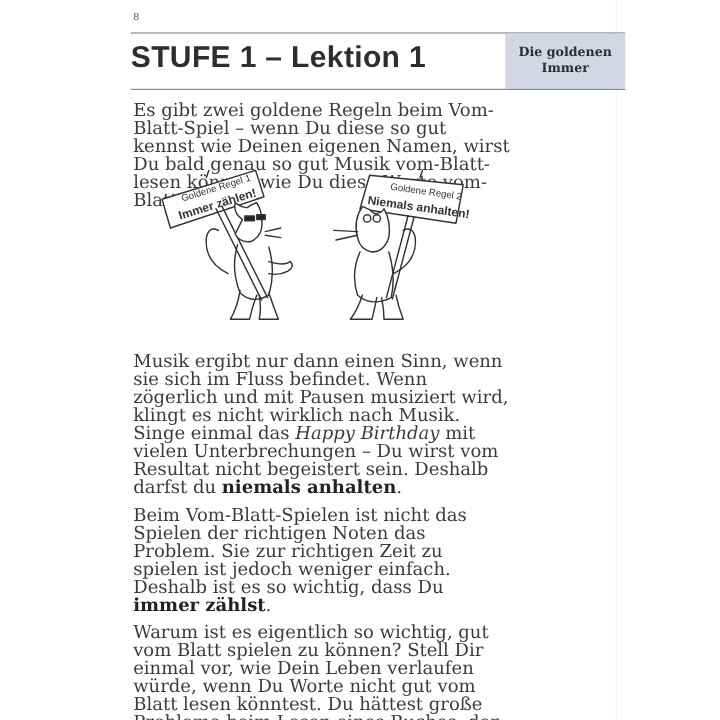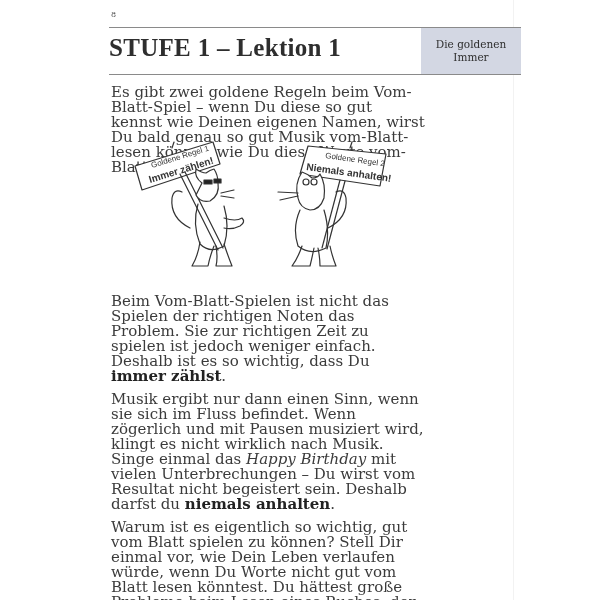--- a/index.html
+++ b/index.html
@@ -11,27 +11,27 @@
     position:absolute; left:111px; top:10px; font-size:8px; color:#555;
   }
   .rule {
     position:absolute; left:109px; width:412px; height:1px; background:#8a8a8a;
   }
   .rule.top { top:27px; }
   .rule.bottom { top:74px; }
   .title {
     position:absolute; left:109px; top:34px; font-size:25px; font-weight:bold;
     color:#2e2e2e; letter-spacing:0.3px; white-space:nowrap;
-    font-family: Liberation Serif, serif;
+    font-family: Liberation Sans, sans-serif;
     text-align: right;
   }
   .side-box {
     position:absolute; left:421px; top:28px; width:100px; height:46px;
     background:#d3d7e3; display:flex; align-items:center; justify-content:center;
-    text-align:center; font-size:10.5px; font-weight:normal; color:#2e2e2e; line-height:13px;
+    text-align:center; font-size:10.5px; font-weight:bold; color:#2e2e2e; line-height:13px;
   }
   .side-box span { display:block; }
   .body-text {
     position:absolute; left:111px; width:315px; font-size:15px; line-height:15px;
     color:#3b3b3b; font-family: "DejaVu Serif", serif;
   }
   .body-text p { margin:0 0 8px 0; }
   .body-text b { color:#222; }
   .illus {
     position:absolute; left:130px; top:138px; width:320px; height:150px;
@@ -104,17 +104,17 @@
   </g>
   <g font-family="Liberation Sans, sans-serif" fill="#333">
     <text x="22" y="30" font-size="8" transform="rotate(-17 22 30)">Goldene Regel 1</text>
     <text x="20" y="45" font-size="10" font-weight="bold" transform="rotate(-17 20 45)">Immer zählen!</text>
     <text x="195" y="20" font-size="8" transform="rotate(8 195 20)">Goldene Regel 2</text>
     <text x="176" y="32" font-size="10" font-weight="bold" transform="rotate(8 176 32)">Niemals anhalten!</text>
   </g>
 </svg>
 
 <div class="body-text" style="top:294px;">
+  <p><span>Musik ergibt nur dann einen Sinn, wenn sie sich im Fluss befindet. Wenn zögerlich und mit Pausen musiziert wird, klingt es nicht wirklich nach Musik. Singe einmal das </span><i>Happy Birthday</i><span> mit vielen Unterbrechungen – Du wirst vom Resultat nicht begeistert sein. Deshalb darfst du </span><b>niemals anhalten</b><span>.</span></p>
   <p><span>Beim Vom-Blatt-Spielen ist nicht das Spielen der richtigen Noten das Problem. Sie zur richtigen Zeit zu spielen ist jedoch weniger einfach. Deshalb ist es so wichtig, dass Du </span><b>immer zählst</b><span>.</span></p>
-  <p><span>Musik ergibt nur dann einen Sinn, wenn sie sich im Fluss befindet. Wenn zögerlich und mit Pausen musiziert wird, klingt es nicht wirklich nach Musik. Singe einmal das </span><i>Happy Birthday</i><span> mit vielen Unterbrechungen – Du wirst vom Resultat nicht begeistert sein. Deshalb darfst du </span><b>niemals anhalten</b><span>.</span></p>
   <p>Warum ist es eigentlich so wichtig, gut vom Blatt spielen zu können? Stell Dir einmal vor, wie Dein Leben verlaufen würde, wenn Du Worte nicht gut vom Blatt lesen könntest. Du hättest große Probleme beim Lesen eines Buches, der Rückseite einer Müslipackung oder der Gebrauchsanleitung zu deinem Lieblingscomputerspiel. Weil Du Worte flüssig lesen kannst, kannst Du alles lesen, was Du willst.</p>
 
 </div>
 
 </body></html>

